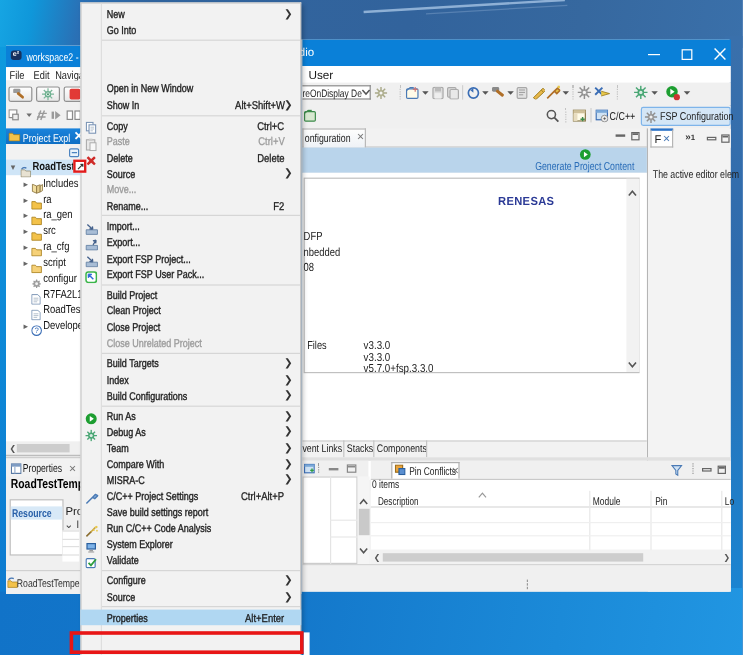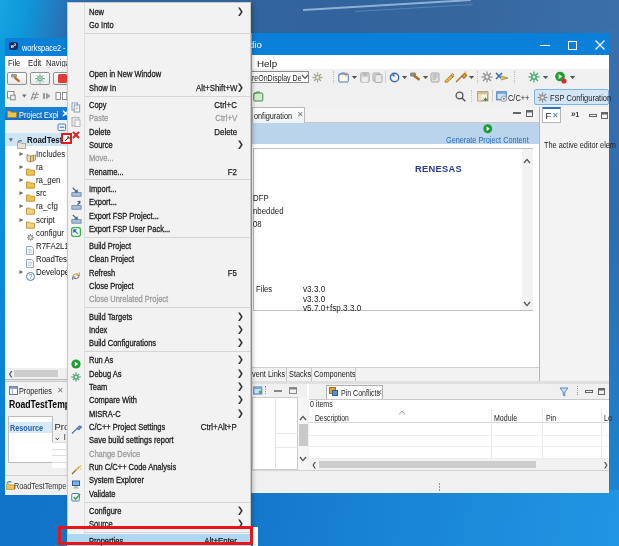--- a/index.html
+++ b/index.html
@@ -190,21 +190,21 @@
   <div class="ab" style="left:288px;top:12px;width:10px;height:1.4px;background:#fff"></div>
   <div class="ab" style="left:316px;top:8px;width:8.5px;height:8.5px;border:1.3px solid #fff"></div>
   <svg class="ab" style="left:343px;top:7px" width="10" height="10" viewBox="0 0 10 10">
         <g stroke="#fff" stroke-width="1.2">
           <line x1="0.5" y1="0.5" x2="9.5" y2="9.5"></line>
           <line x1="9.5" y1="0.5" x2="0.5" y2="9.5"></line>
         </g>
       </svg>
 
   <div class="ab" style="left:0;top:22px;width:357px;height:13.5px;background:#fff"></div>
-  <div class="ab txt" style="left:5px;top:24.5px;font-size:9.8px;color:#1a1a1a">Help</div>
+  <div class="ab txt" style="left:5px;top:24.5px;font-size:9.8px;color:#1a1a1a">User</div>
 
   <div class="ab" style="left:0;top:35.5px;width:357px;height:19px;background:#f0f0f0"></div>
   <div class="ab" style="left:0;top:37.5px;width:57px;height:12.5px;background:#fff;border:1px solid #8a8a8a;border-left:none"></div>
   <div class="ab txt" style="left:0px;top:39.5px;font-size:9px;color:#222;transform:scaleX(.78);transform-origin:0 0">reOnDisplay De</div>
   <svg class="ab" style="left:49px;top:41px" width="8" height="6" viewBox="0 0 8 6">
         <path d="M1 1 l3 3.4 L7 1" fill="none" stroke="#555" stroke-width="1.2"></path>
       </svg>
   <svg class="ab" style="left:60px;top:38.5px" width="11" height="11" viewBox="0 0 11 11">
         <circle cx="5.5" cy="5.5" r="2.8" fill="#c9c9a9"></circle>
         <g stroke="#a9a98a" stroke-width="1.2">
@@ -546,30 +546,20 @@
       <div style="height:3.8px;position:relative">
         <div style="position:absolute;left:18px;right:1px;top:1.4px;height:1px;background:#d6d6d6"></div>
       </div>
       <div style="height:13.35px;position:relative;">
         <span class="txt" style="position:absolute;left:22.1px;top:0;line-height:13.35px;font-size:9.4px;color:#1b1b1b;-webkit-text-stroke:.3px currentColor;transform:scaleX(.8);transform-origin:0 50%">Build Project</span>
       </div>
       <div style="height:13.35px;position:relative;">
         <span class="txt" style="position:absolute;left:22.1px;top:0;line-height:13.35px;font-size:9.4px;color:#1b1b1b;-webkit-text-stroke:.3px currentColor;transform:scaleX(.8);transform-origin:0 50%">Clean Project</span>
       </div>
       <div style="height:13.35px;position:relative;">
-        <span style="position:absolute;left:4px;top:1.3px"><svg width="10" height="10" viewBox="0 0 10 10">
-            <path d="M2 6 a3.2 3.2 0 0 1 5.8 -1.8" fill="none" stroke="#caa53f" stroke-width="1.2"></path>
-            <path d="M8.4 1.6 v2.8 h-2.8" fill="none" stroke="#caa53f" stroke-width="1.1"></path>
-            <path d="M8 4.5 a3.2 3.2 0 0 1 -5.8 1.8" fill="none" stroke="#8a8a8a" stroke-width="1.2"></path>
-            <path d="M1.6 8.9 v-2.8 h2.8" fill="none" stroke="#8a8a8a" stroke-width="1.1"></path>
-          </svg></span>
-        <span class="txt" style="position:absolute;left:22.1px;top:0;line-height:13.35px;font-size:9.4px;color:#1b1b1b;-webkit-text-stroke:.3px currentColor;transform:scaleX(.8);transform-origin:0 50%">Refresh</span>
-        <span class="txt" style="position:absolute;right:13.8px;top:0;line-height:13.35px;font-size:9.4px;color:#1b1b1b;-webkit-text-stroke:.25px currentColor;transform:scaleX(.84);transform-origin:100% 50%">F5</span>
-      </div>
-      <div style="height:13.35px;position:relative;">
         <span class="txt" style="position:absolute;left:22.1px;top:0;line-height:13.35px;font-size:9.4px;color:#1b1b1b;-webkit-text-stroke:.3px currentColor;transform:scaleX(.8);transform-origin:0 50%">Close Project</span>
       </div>
       <div style="height:13.35px;position:relative;text-decoration:underline;">
         <span class="txt" style="position:absolute;left:22.1px;top:0;line-height:13.35px;font-size:9.4px;color:#9b9b9b;-webkit-text-stroke:.3px currentColor;transform:scaleX(.8);transform-origin:0 50%">Close Unrelated Project</span>
       </div>
       <div style="height:3.8px;position:relative">
         <div style="position:absolute;left:18px;right:1px;top:1.4px;height:1px;background:#d6d6d6"></div>
       </div>
       <div style="height:13.35px;position:relative;">
         <span class="txt" style="position:absolute;left:22.1px;top:0;line-height:13.35px;font-size:9.4px;color:#1b1b1b;-webkit-text-stroke:.3px currentColor;transform:scaleX(.8);transform-origin:0 50%">Build Targets</span>
@@ -624,23 +614,20 @@
         <span style="position:absolute;left:4px;top:1.3px"><svg width="11" height="10" viewBox="0 0 11 10">
             <path d="M1 8.5 L6 3.5 M6 3.5 l2.5 -2.5 l2 1 l-2.5 2.5 z" stroke="#4a7ab5" stroke-width="1.2" fill="#8fb4dd"></path>
           </svg></span>
         <span class="txt" style="position:absolute;left:22.1px;top:0;line-height:13.35px;font-size:9.4px;color:#1b1b1b;-webkit-text-stroke:.3px currentColor;transform:scaleX(.8);transform-origin:0 50%">C/C++ Project Settings</span>
         <span class="txt" style="position:absolute;right:13.8px;top:0;line-height:13.35px;font-size:9.4px;color:#1b1b1b;-webkit-text-stroke:.25px currentColor;transform:scaleX(.84);transform-origin:100% 50%">Ctrl+Alt+P</span>
       </div>
       <div style="height:13.35px;position:relative;">
         <span class="txt" style="position:absolute;left:22.1px;top:0;line-height:13.35px;font-size:9.4px;color:#1b1b1b;-webkit-text-stroke:.3px currentColor;transform:scaleX(.8);transform-origin:0 50%">Save build settings report</span>
       </div>
       <div style="height:13.35px;position:relative;">
-        <span class="txt" style="position:absolute;left:22.1px;top:0;line-height:13.35px;font-size:9.4px;color:#9b9b9b;-webkit-text-stroke:.3px currentColor;transform:scaleX(.8);transform-origin:0 50%">Change Device</span>
-      </div>
-      <div style="height:13.35px;position:relative;">
         <span style="position:absolute;left:4px;top:1.3px"><svg width="11" height="10" viewBox="0 0 11 10">
             <path d="M1 9 L5 5" stroke="#8a6d2f" stroke-width="1.3"></path>
             <path d="M4.5 5.5 l4 -4" stroke="#caa53f" stroke-width="1.3"></path>
             <g fill="#e8c84a">
               <circle cx="9.3" cy="1.2" r="1"></circle>
               <circle cx="7.2" cy="3.8" r=".7"></circle>
               <circle cx="9.8" cy="4.2" r=".7"></circle>
             </g>
           </svg></span>
         <span class="txt" style="position:absolute;left:22.1px;top:0;line-height:13.35px;font-size:9.4px;color:#1b1b1b;-webkit-text-stroke:.3px currentColor;transform:scaleX(.8);transform-origin:0 50%">Run C/C++ Code Analysis</span>

